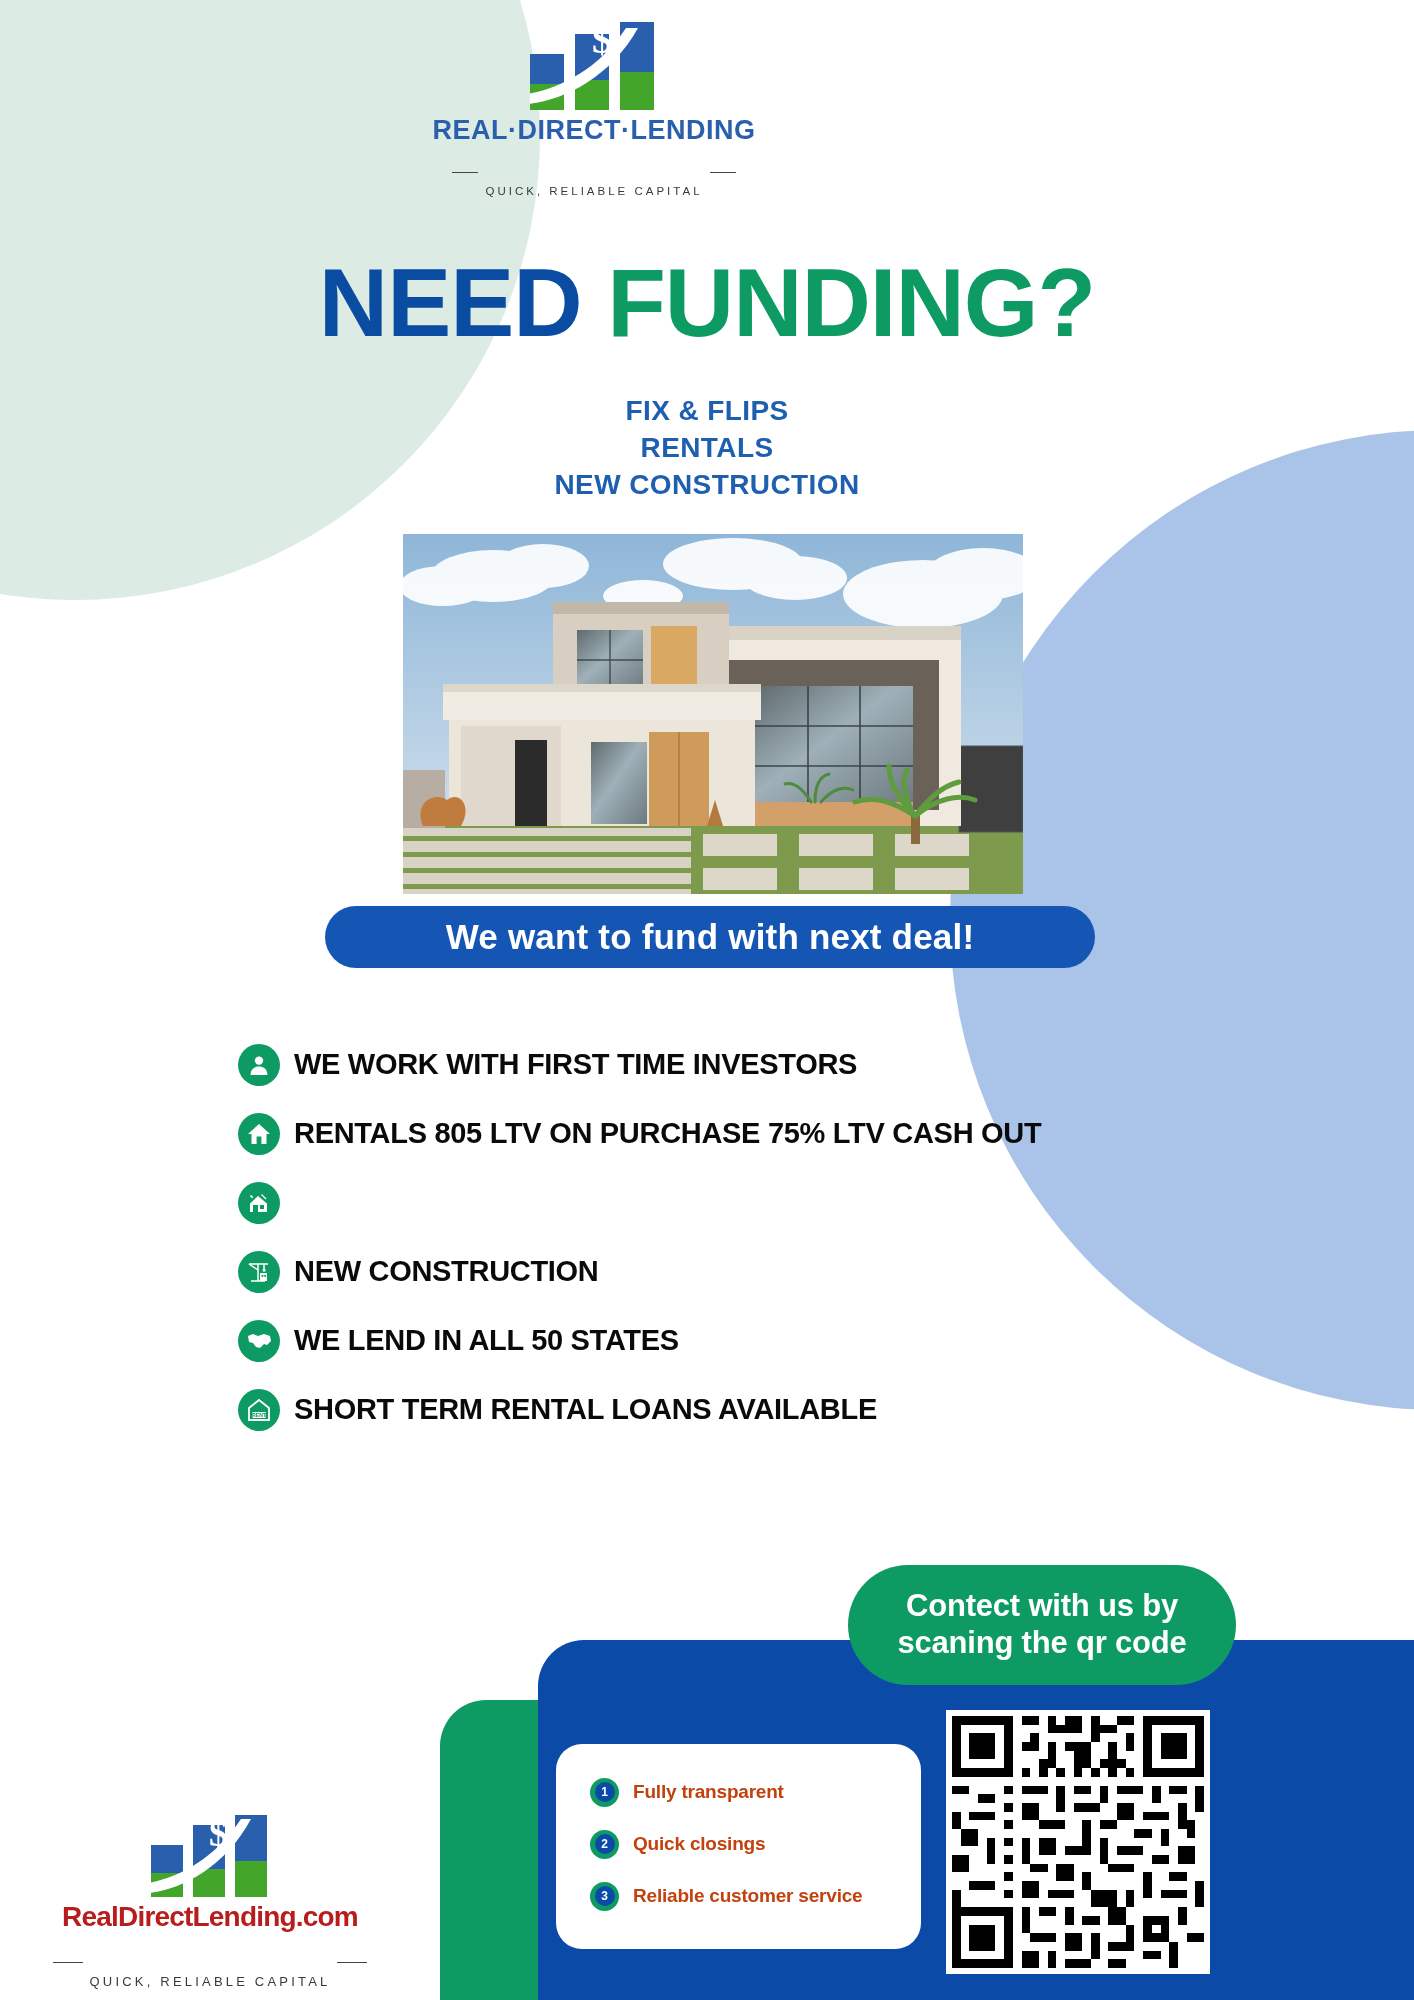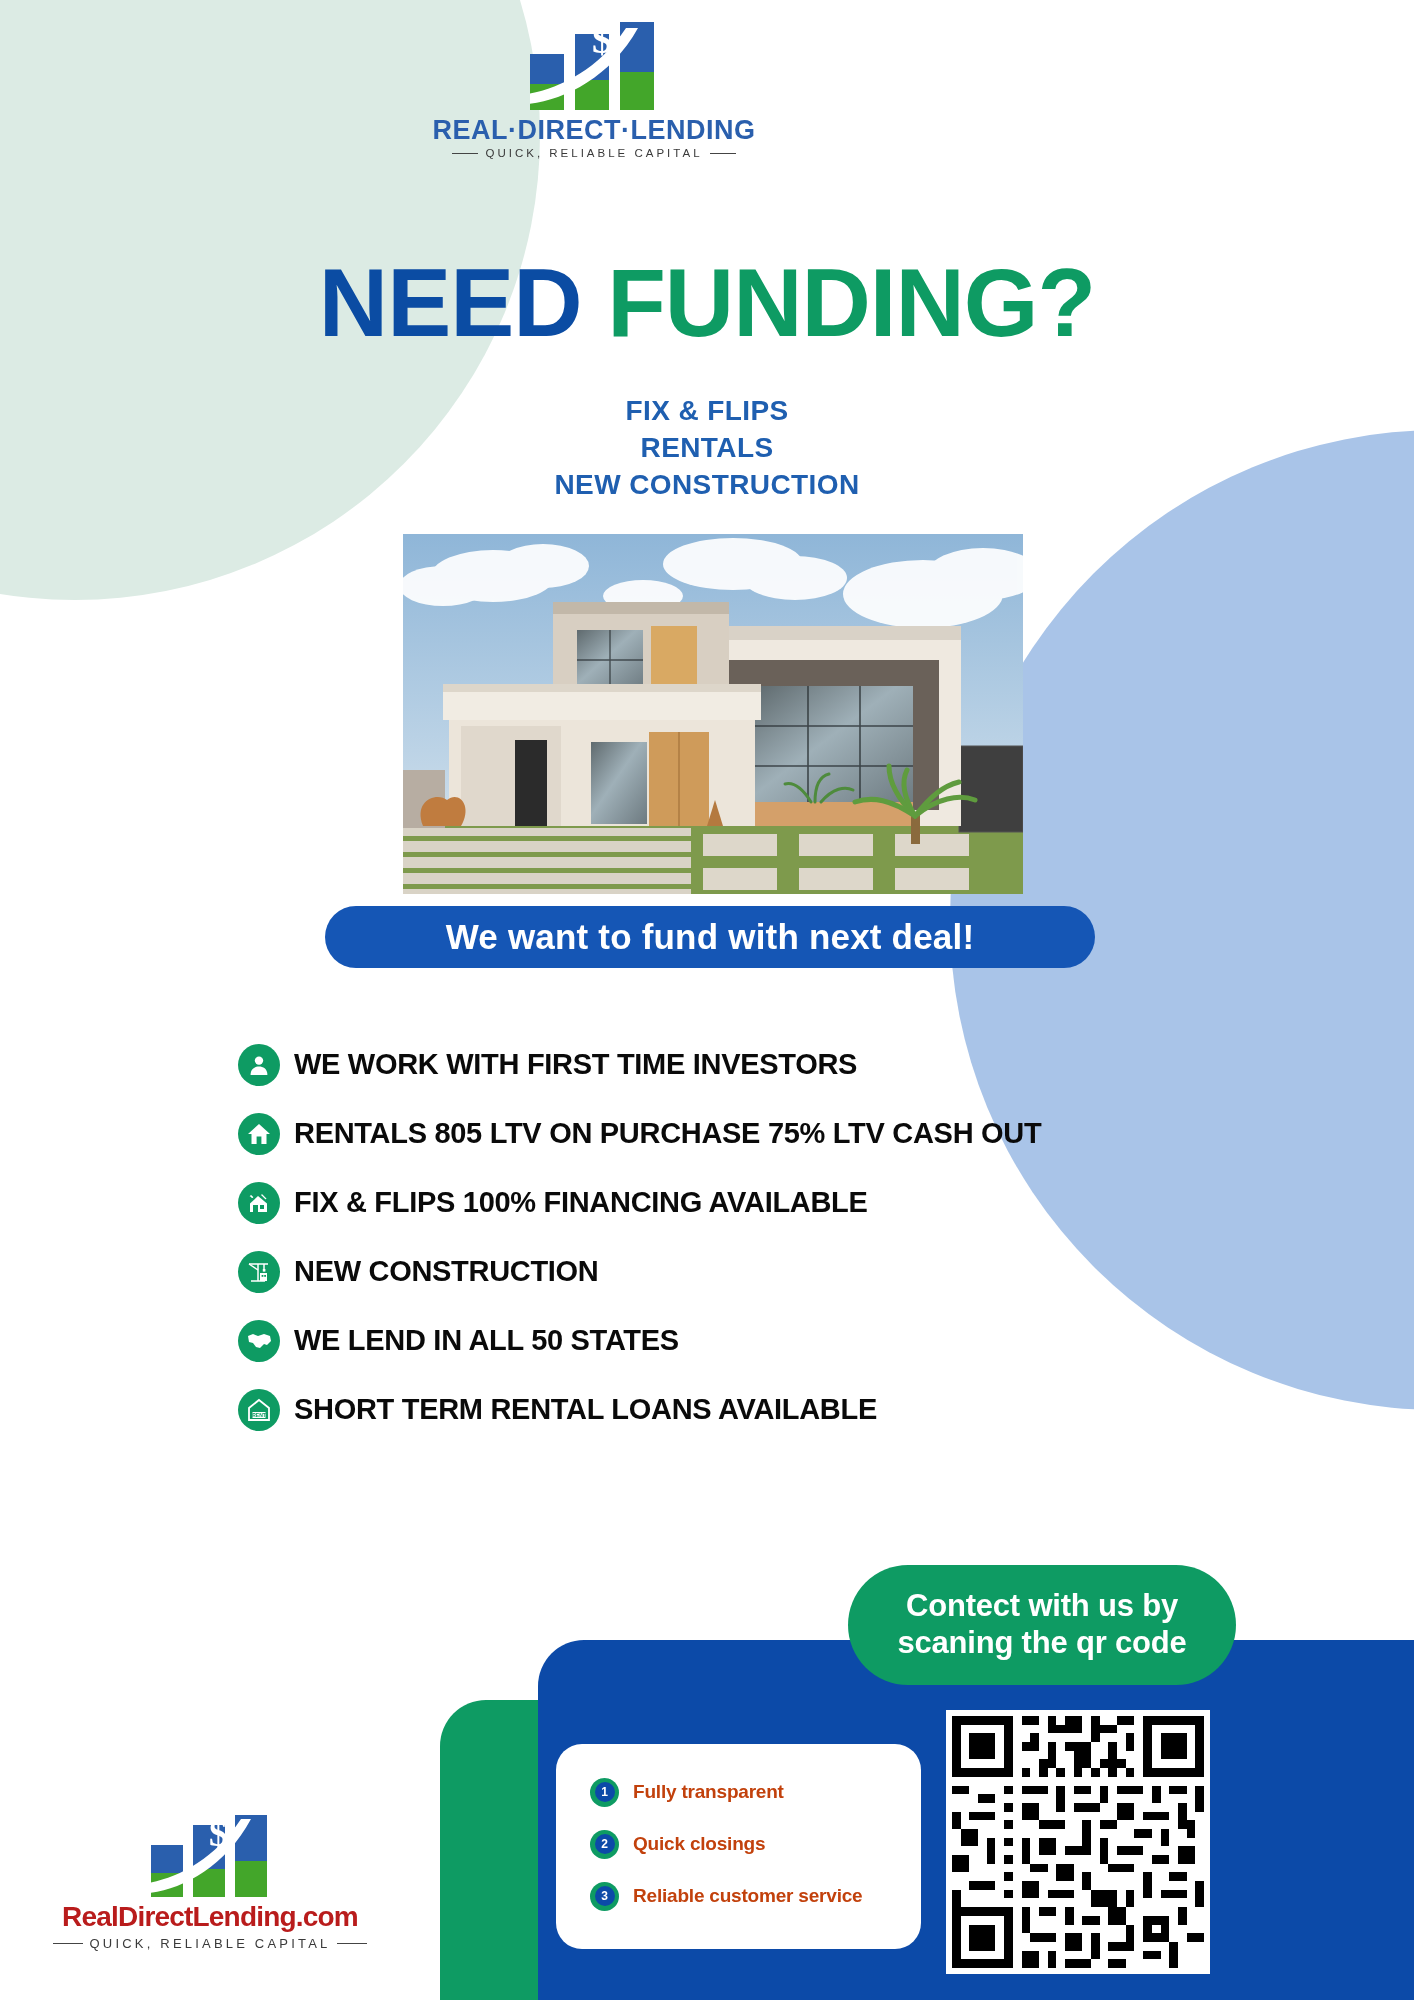--- a/index.html
+++ b/index.html
@@ -44,21 +44,21 @@
   }
   .logo-word{
     font-size:27px;font-weight:700;color:#2a5fad;letter-spacing:0.5px;
     line-height:1.05;white-space:nowrap;
   }
   .logo-tag-wrap{
     display:flex;align-items:center;justify-content:center;gap:7px;margin-top:3px;
   }
   .logo-tag-line{height:1px;background:#444;flex:0 0 26px;}
   .logo-tag{
-    font-size:11.5px;letter-spacing:3px;color:#3a3a3a;white-space:nowrap;
+    font-size:11.5px;letter-spacing:3px;color:#3a3a3a;white-space:nowrap;margin-top:38px;
   }
 
   
   .headline{
     position:absolute;left:0;top:255px;width:1414px;text-align:center;
     font-size:96px;font-weight:700;letter-spacing:-1px;line-height:1;
     font-family:"Liberation Sans", sans-serif;
   }
   .headline .w1{color:#0b4ca3;margin-top:36px;}
   .headline .w2{color:#0e9b63;}
@@ -330,21 +330,20 @@
         <svg width="26" height="26" viewBox="0 0 26 26">
           <path d="M12 6 L21 13.5 L21 22 L4 22 L4 13.5 Z" fill="#fff"></path>
           <rect x="7" y="15" width="5" height="7" fill="#0e9b63"></rect>
           <rect x="14" y="15" width="4" height="4" fill="#0e9b63"></rect>
           <g stroke="#0e9b63" stroke-width="1.6" fill="#fff">
             <path d="M16 3 L21.5 8.5 L19.5 10.5 L14 5 Z"></path>
           </g>
           <path d="M5 4 l3.2 3.2 -2 2 -3.2 -3.2 z" fill="#fff" stroke="#0e9b63" stroke-width="1.2"></path>
         </svg>
       </span>
-      <span class="bullet-tx">FIX &amp; FLIPS 100% FINANCING AVAILABLE</span>
     </div>
 
     <div class="bullet">
       <span class="bullet-ic">
         <svg width="26" height="26" viewBox="0 0 26 26">
           <g stroke="#fff" stroke-width="1.5" fill="none">
             <path d="M3 5 L22 5"></path>
               <path d="M12 5 L12 22"></path>
               <path d="M3 5 L12 11"></path>
             <path d="M18 5 L18 10"></path>

